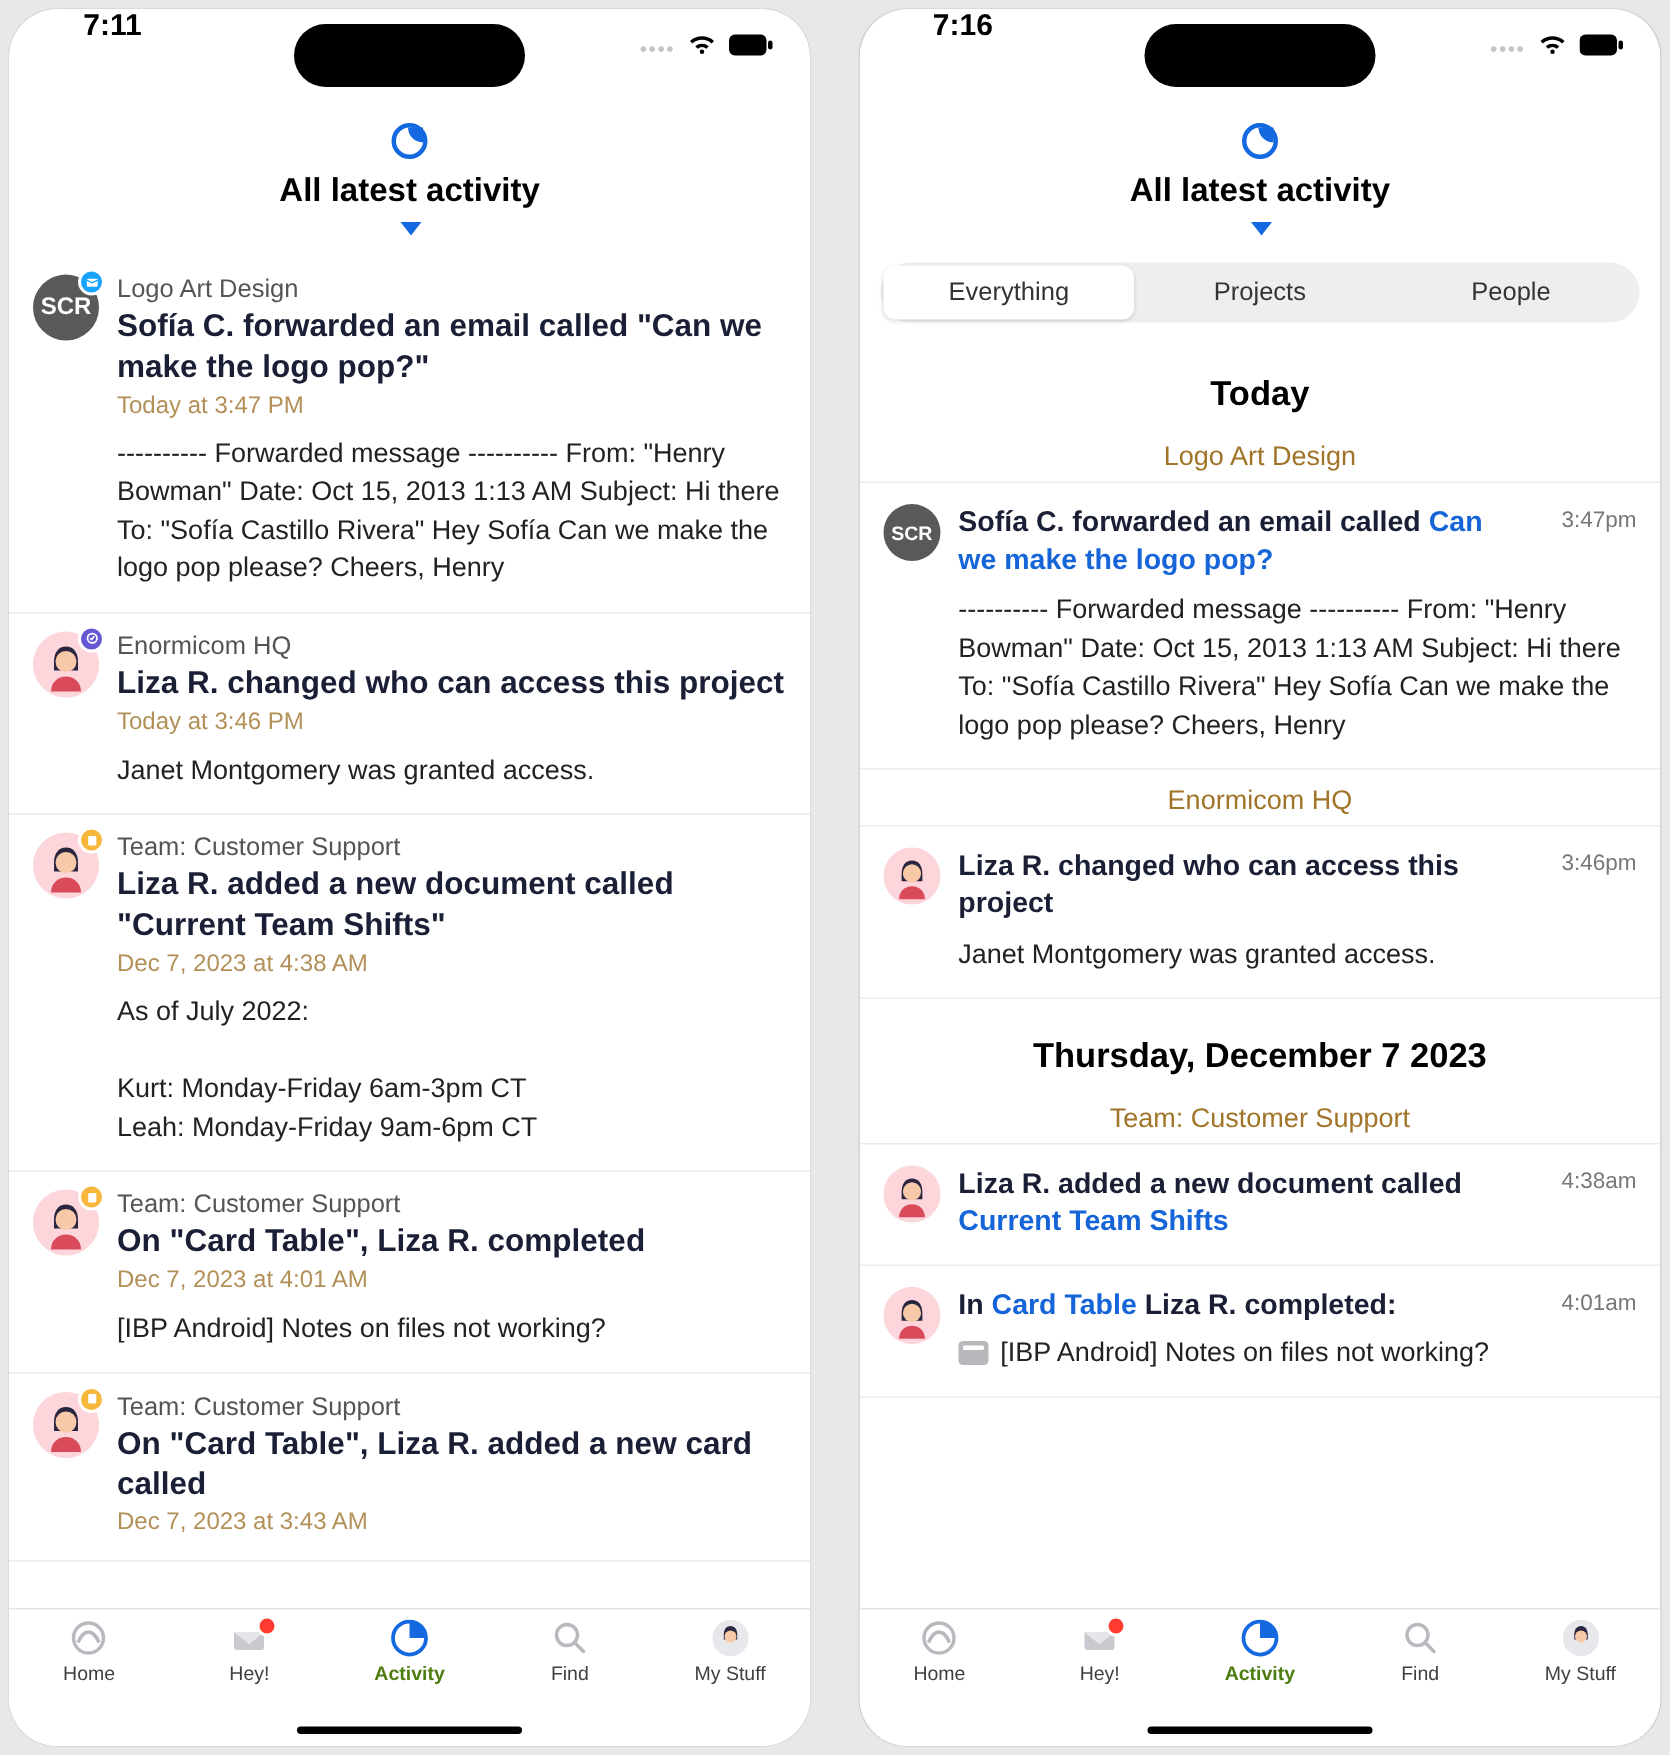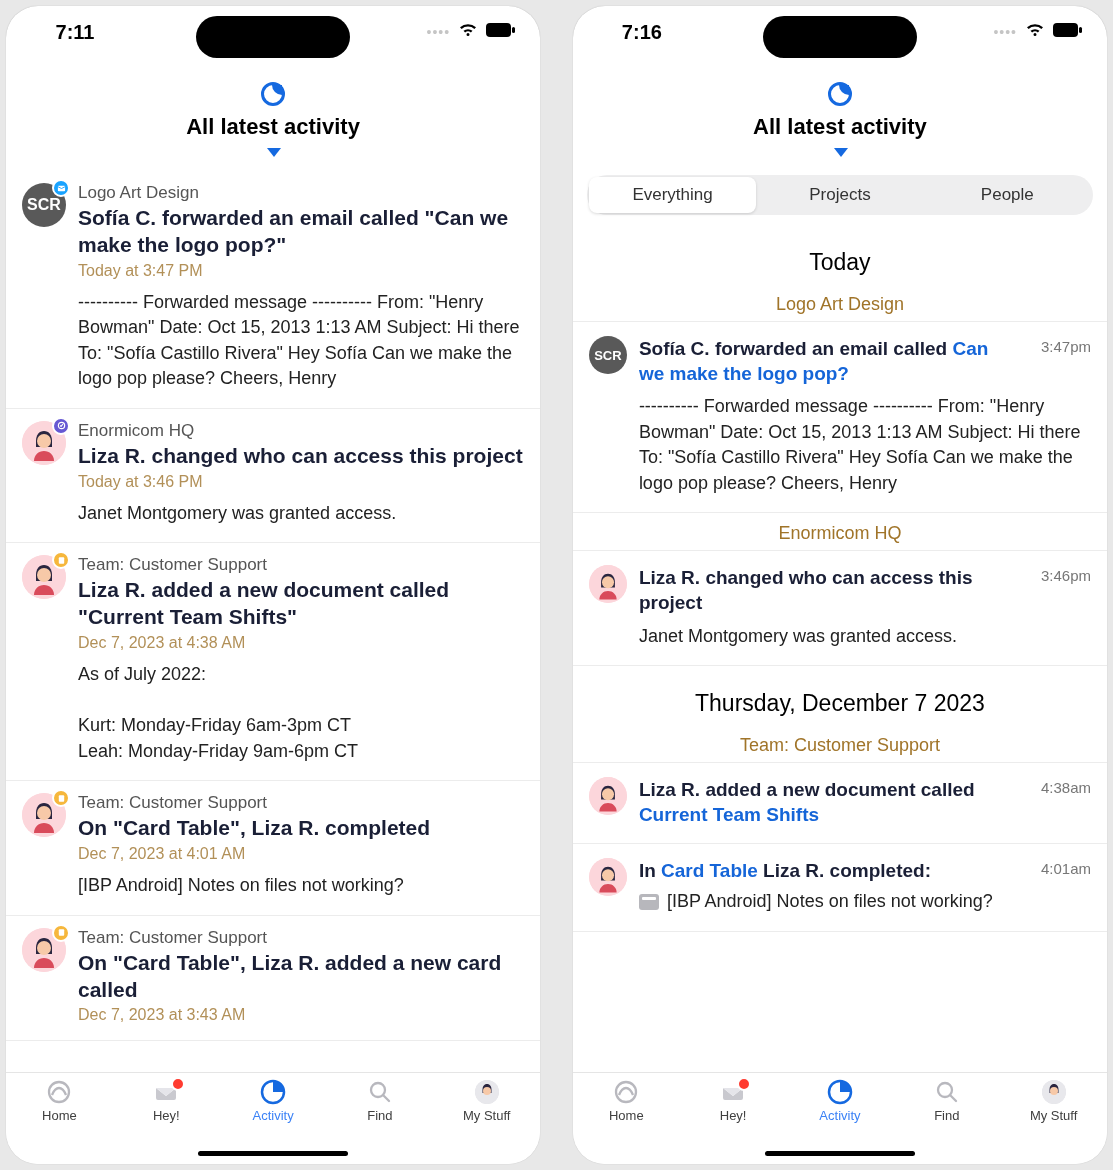--- a/index.html
+++ b/index.html
@@ -22,21 +22,20 @@
     display: flex;
     flex-direction: column;
     box-shadow: 0 0 1px rgba(0,0,0,0.3);
   }
   .phone-gap { width: 21px; }
   
   
   .status-bar {
     height: 52px;
     display: flex;
-    align-items: center;
     justify-content: space-between;
     padding: 0 24px;
     position: relative;
   }
   .status-time {
     font-size: 20px;
     font-weight: 600;
     width: 90px;
     text-align: center;
   }
@@ -162,21 +161,21 @@
   .itemL-body { flex:1; min-width:0; }
   .itemL-project { font-size:17px; color:#555; margin-bottom:2px;}
   .itemL-title { font-size:21px; font-weight:700; color:#1a1f36; line-height:1.28; }
   .itemL-time { font-size:16px; color:#b29058; margin-top:3px; }
   .itemL-excerpt { font-size:18px; color:#222; margin-top:10px; line-height:1.42; }
   
   
   .day-title {
     text-align:center;
     font-size:23px;
-    font-weight:400;
+    font-weight:700;
     padding:24px 0 8px;
   }
   .section-project {
     text-align:center;
     color:#a07429;
     font-size:18px;
     padding:10px 0 6px;
     border-bottom: 1px solid #ececec;
   }
   .itemR {
@@ -223,21 +222,21 @@
   .tab {
     flex:1;
     display:flex;
     flex-direction:column;
     align-items:center;
     gap:3px;
     font-size:13px;
     color:#404040;
     position:relative;
   }
-  .tab.active{color:#3b82f6;}
+  .tab.active{color:#4d7c0f;font-weight:bold;}
   .tab-ico{width:28px;height:26px;display:flex;align-items:center;justify-content:center;}
   .tab-dot{
     position:absolute;top:-2px;left:54%;
     width:14px;height:14px;border-radius:50%;
     background:#ff3b30;border:2px solid #fff;
   }
   .tab-avatar{
     width:24px;height:24px;border-radius:50%;background:#e2e2e6;
     overflow:hidden;display:flex;align-items:center;justify-content:center;
   }

